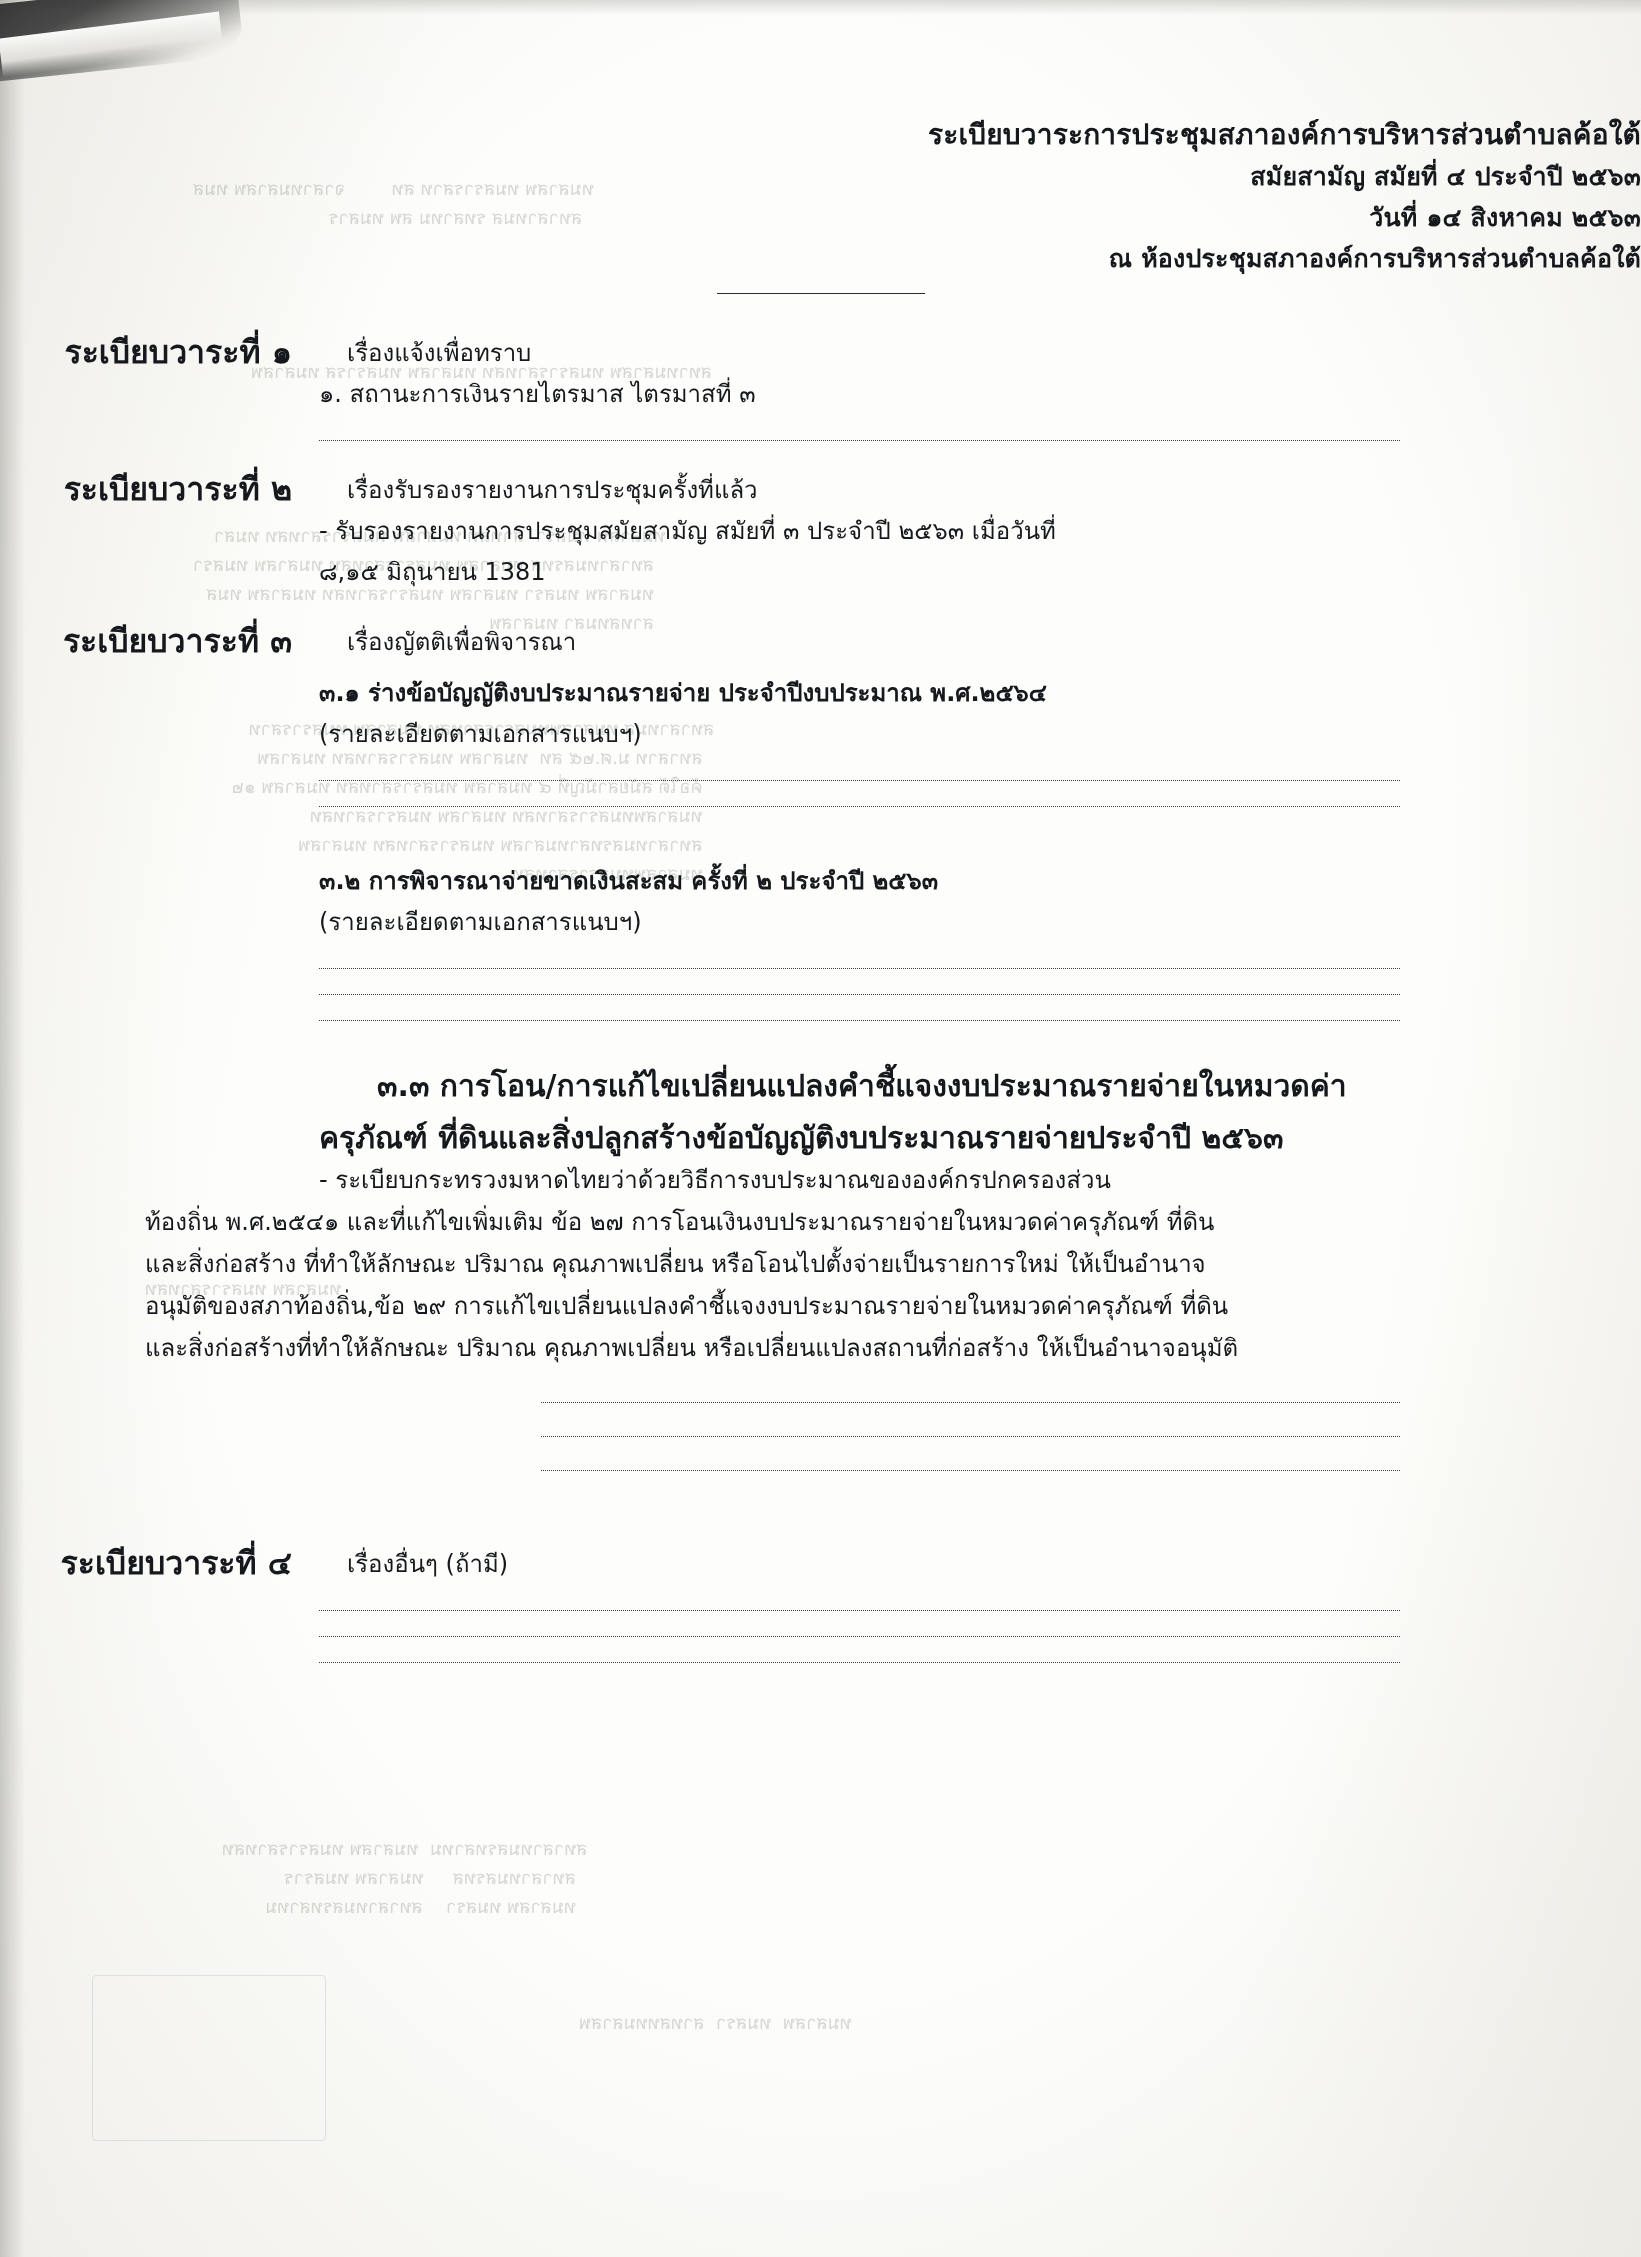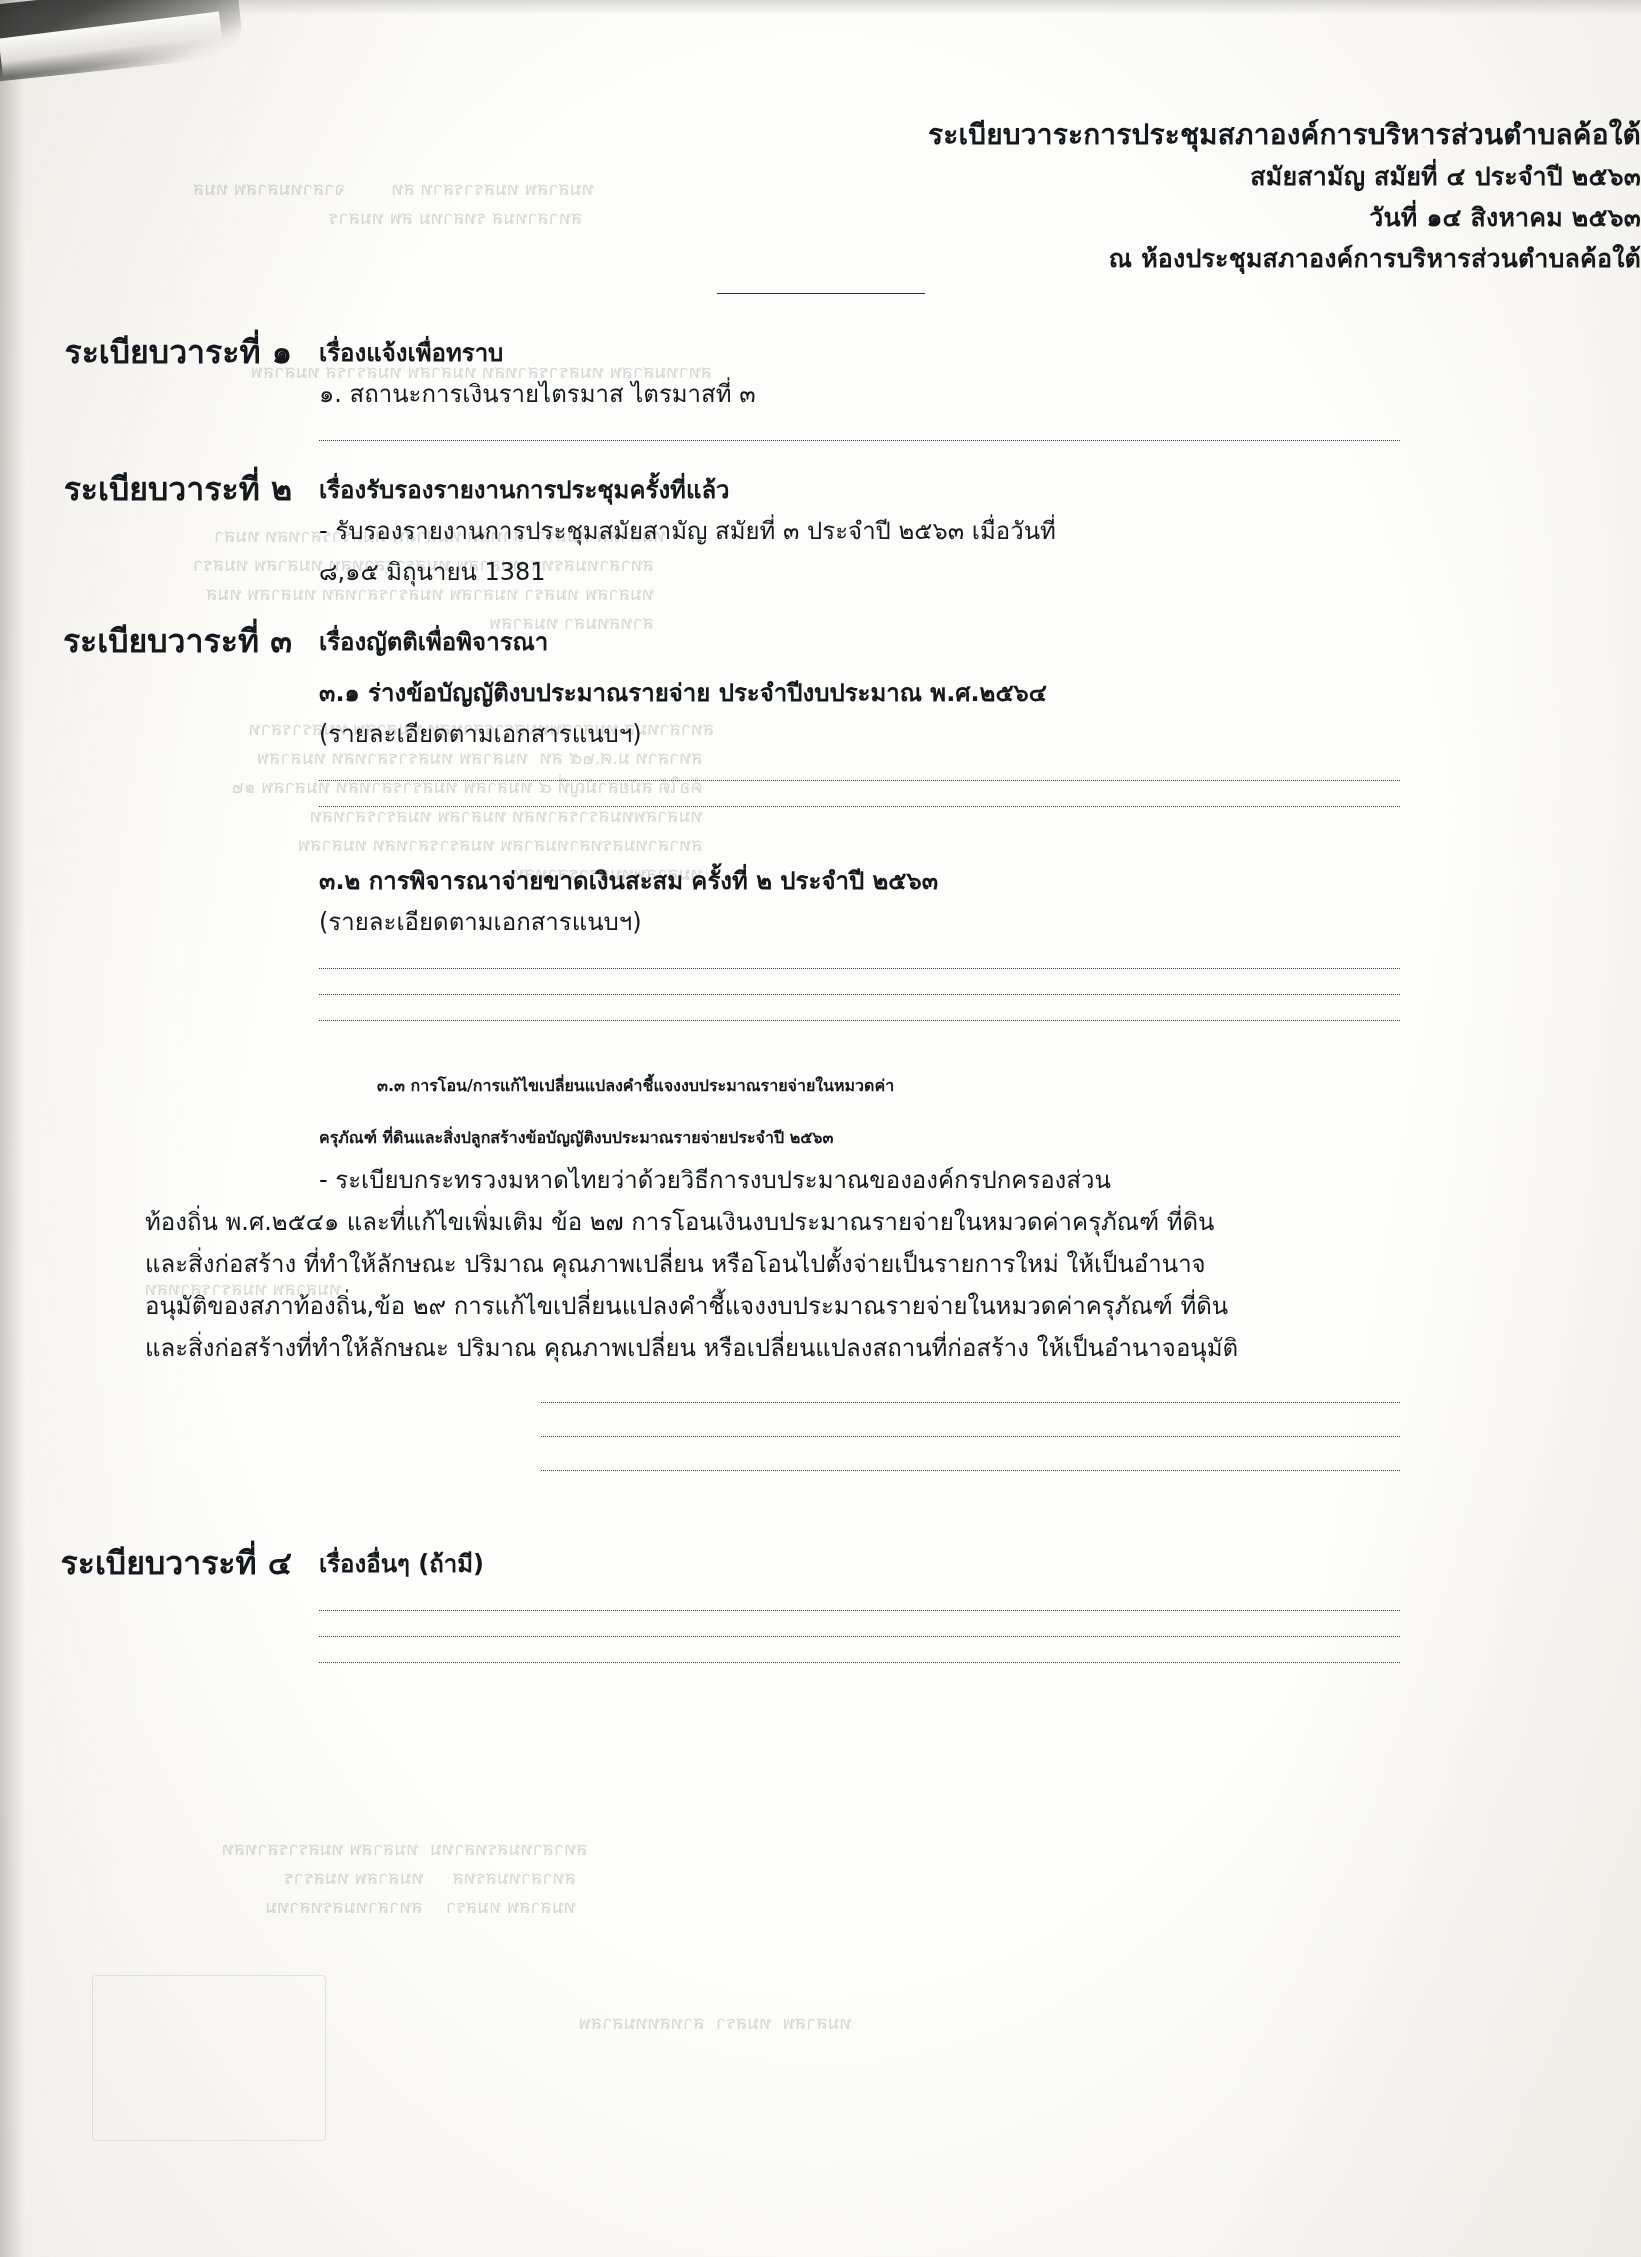--- a/index.html
+++ b/index.html
@@ -117,37 +117,37 @@
     line-height: 39px;
     box-sizing: border-box;
     padding-left: 28px;
   }
   .col-body {
     flex: 1 1 auto;
     padding-right: 241px;
     font-size: 24px;
     line-height: 41px;
   }
-  .b-title { font-weight: bold; }
+  .b-title { font-weight: normal; margin-left: 28px; }
   .b-sub { font-weight: normal; }
   .b-bold { font-weight: bold; margin-top: 10px; }
   .gap-m { height: 29px; }
   .gap-l { height: 44px; }
 
   .dots {
     border-bottom: 1.9px dotted #3a3d42;
     height: 0;
     margin: 25px 0 0 0;
   }
 
   
   .wide {
     padding-left: 319px;
     padding-right: 59px;
-    font-size: 16px;
+    font-size: 30px;
     line-height: 42px;
   }
   .wide .indent-title {
     font-weight: bold;
     padding-left: 58px;
   }
   .wide-out {
     padding-left: 145px;
     padding-right: 145px;
     font-size: 24px;

